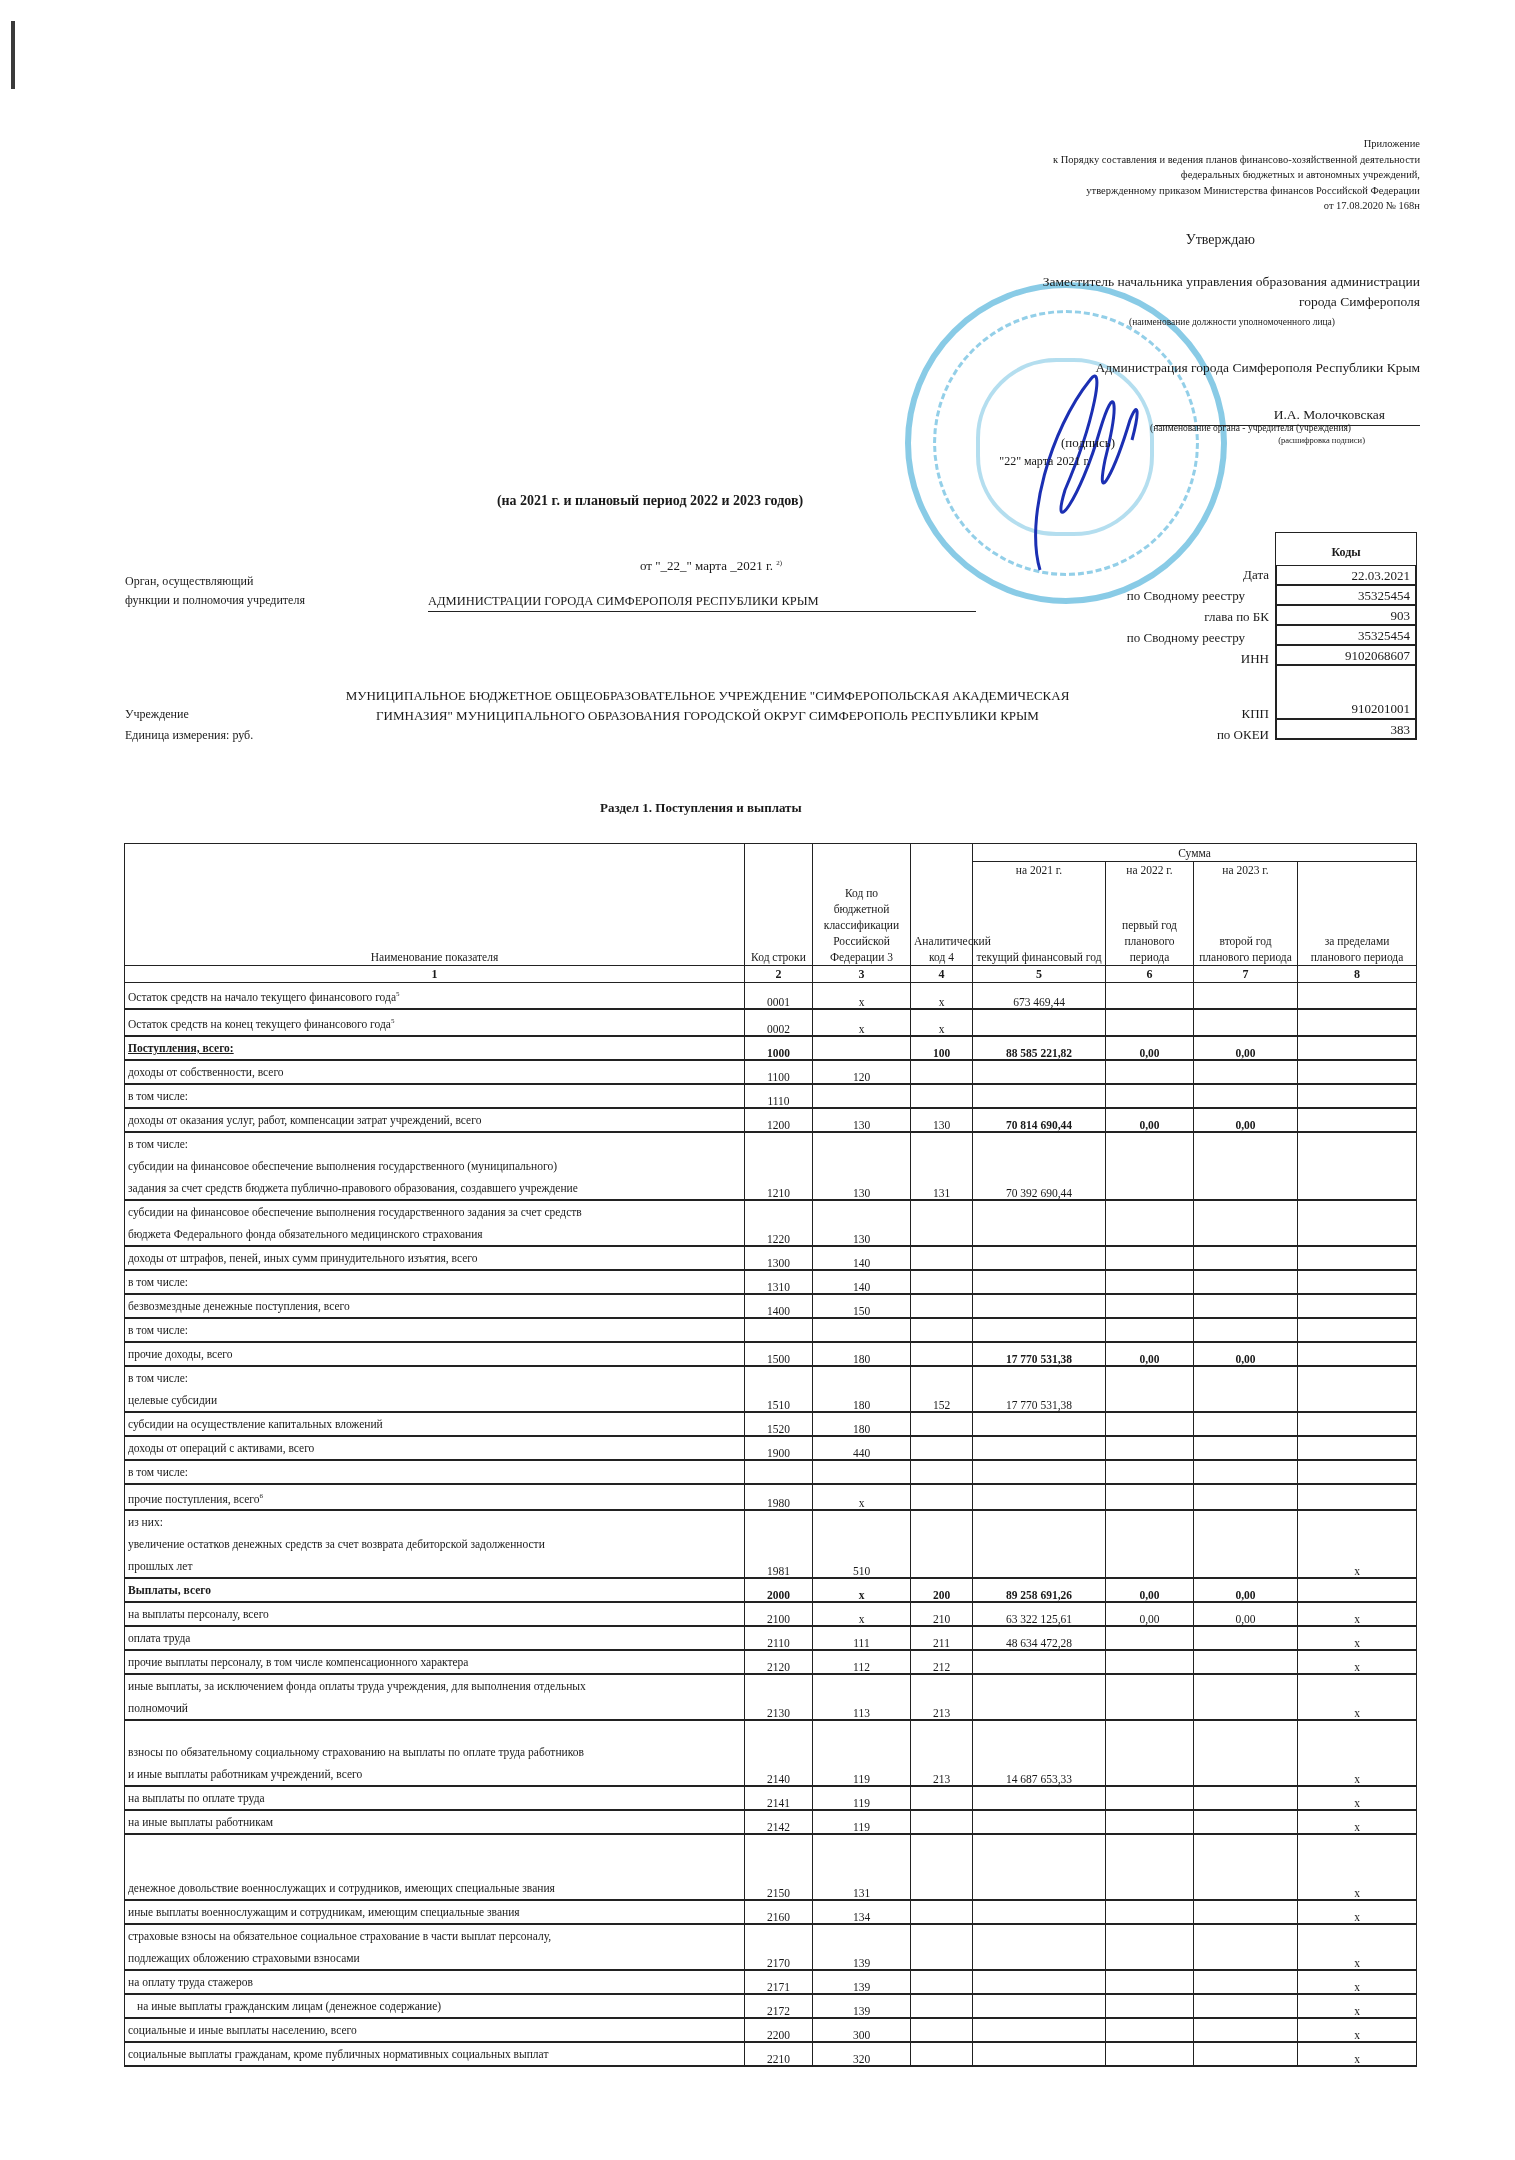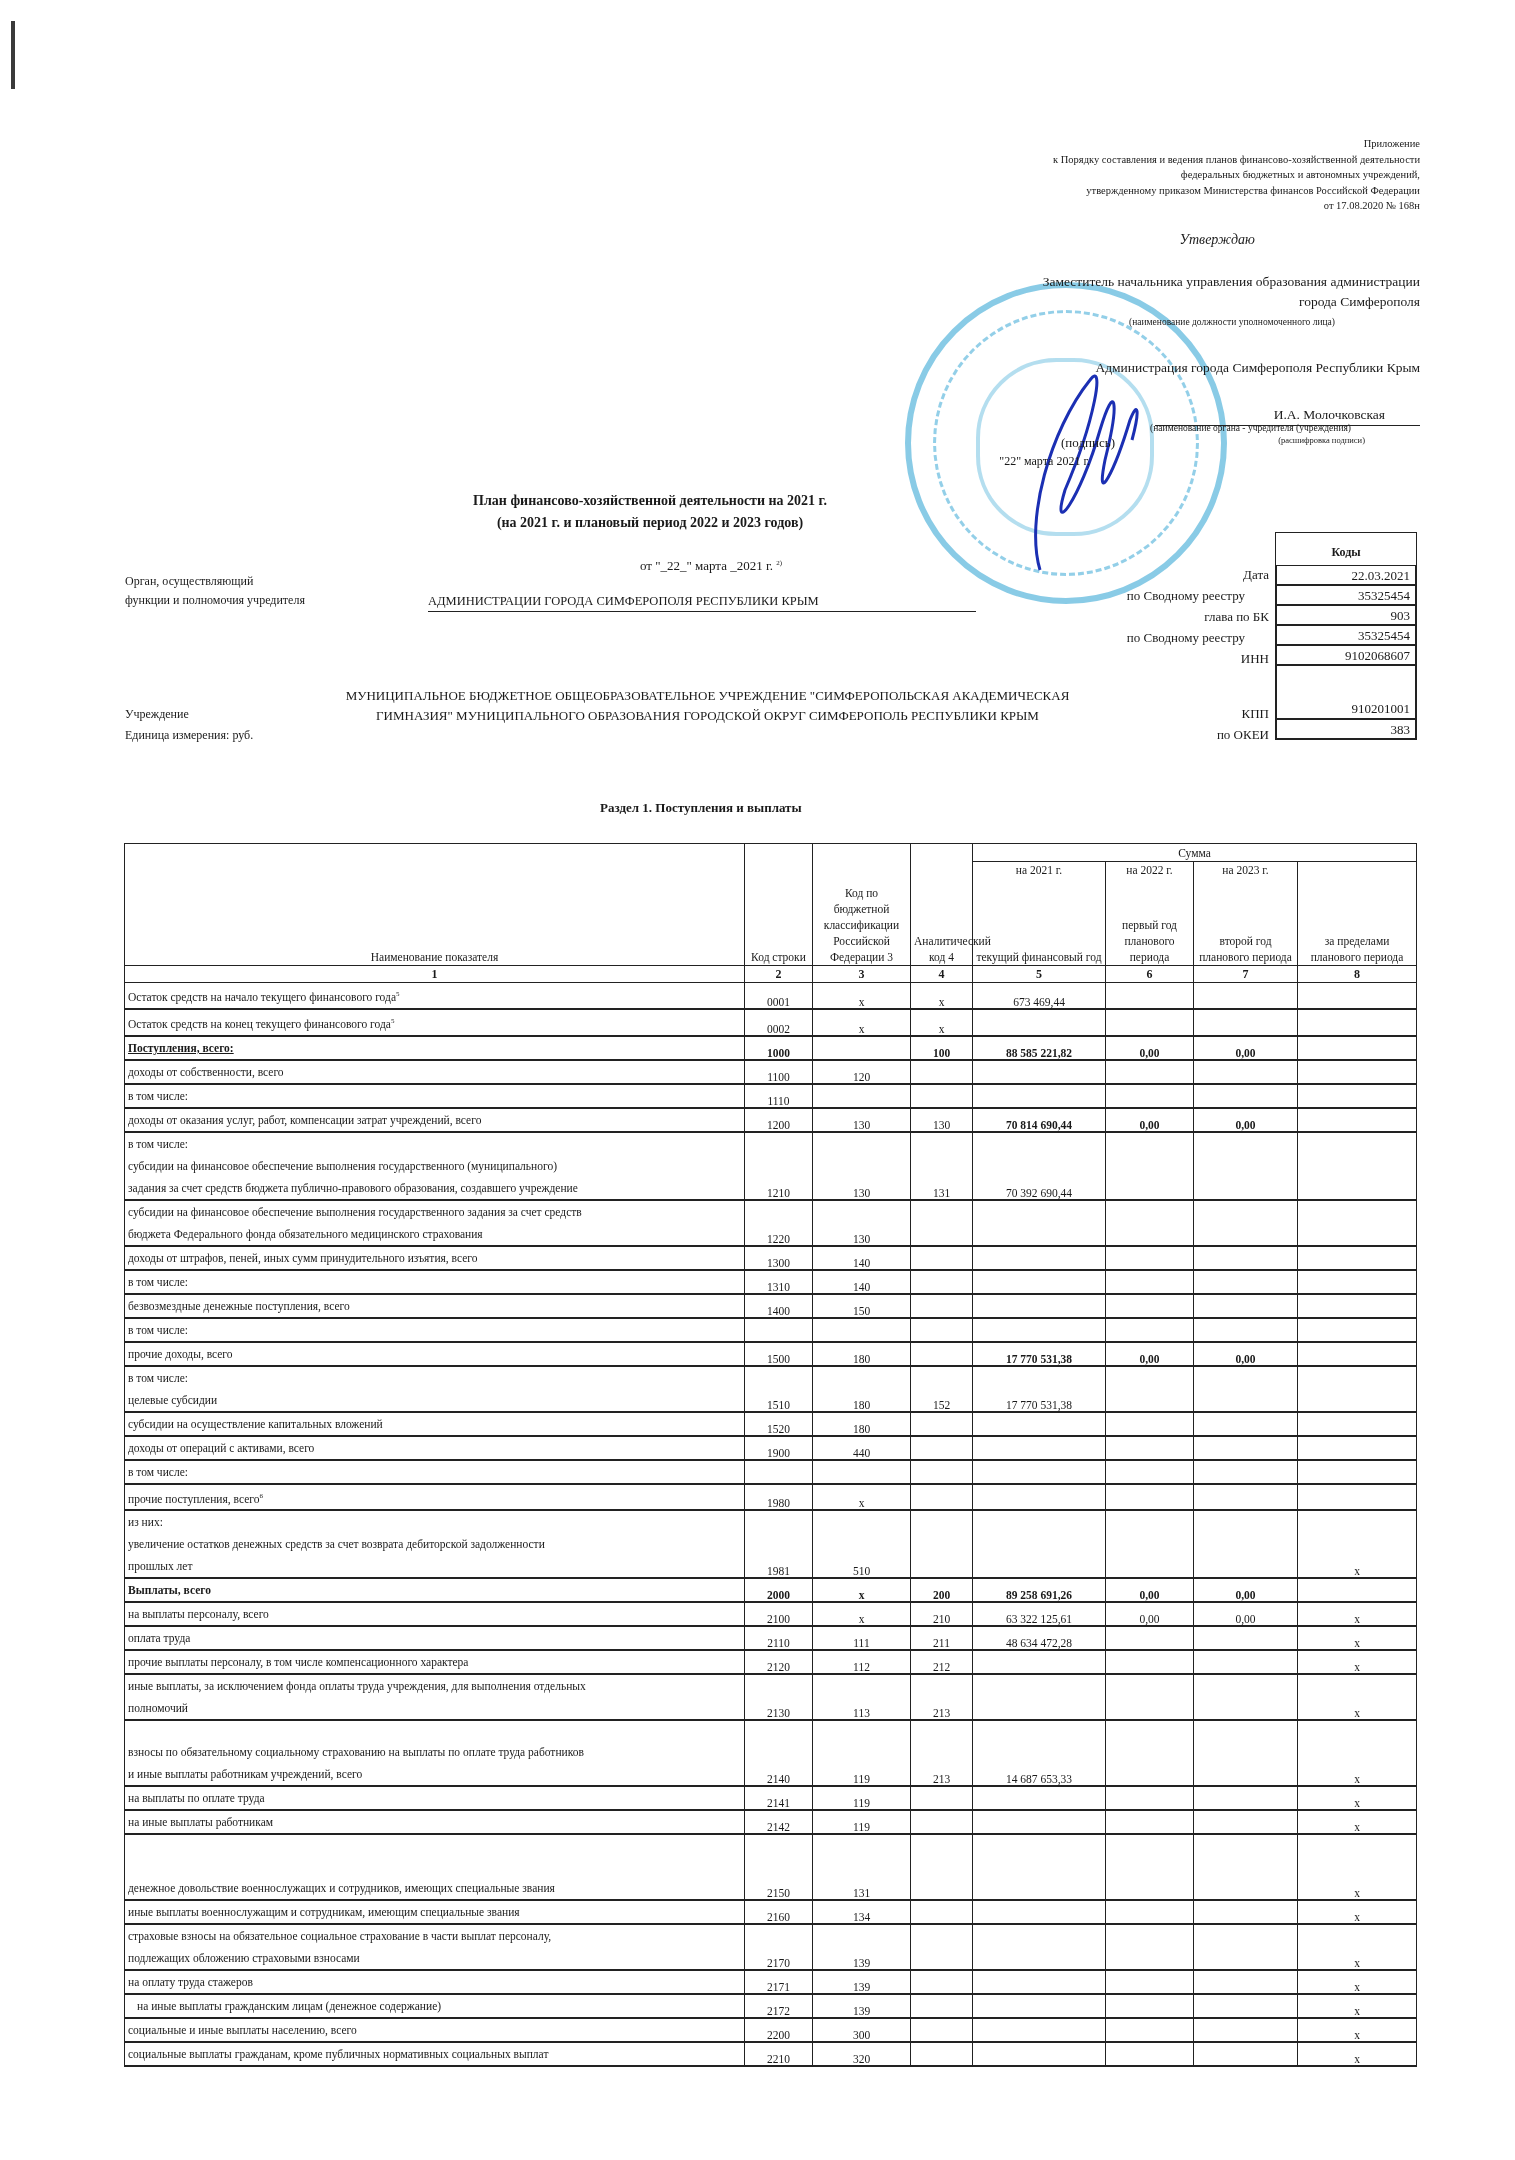--- a/index.html
+++ b/index.html
@@ -3,21 +3,21 @@
 <meta charset="utf-8">
 <style>
   html, body { margin:0; padding:0; background:#ffffff; }
   body { width:1515px; height:2160px; position:relative; overflow:hidden;
          font-family:"Liberation Serif", serif; color:#1a1a1a; }
   .abs { position:absolute; }
   .scan-mark { left:11px; top:21px; width:4px; height:68px; background:#3a3a3a; }
 
   .appendix { right:95px; top:136px; width:700px; text-align:right; font-size:10.5px; line-height:15.5px; }
   .approve { right:95px; top:232px; width:560px; text-align:right; }
-  .approve .approve-title { font-size:14px; position:absolute; right:165px; top:0;font-style:italic; }
+  .approve .approve-title { font-size:14px; position:absolute; right:165px; top:0; }
   .approve .pos { position:absolute; right:0; top:40px; font-size:13.5px; line-height:20px; width:560px; text-align:right; }
   .approve .hint { font-size:9.5px; }
   .approve .org { position:absolute; right:0; top:128px; font-size:13.5px; width:560px; text-align:right; }
   .approve .org-hint { position:absolute; right:69px; top:155px; font-size:9.5px;margin-top:36px; }
   .approve .signer { position:absolute; right:35px; top:175px; font-size:13.5px; }
   .approve .sig-line { position:absolute; right:0; top:193px; width:265px; border-top:1.5px solid #222; }
   .approve .sig-hint { position:absolute; right:305px; top:203px; font-size:13px; }
   .approve .dec-hint { position:absolute; right:55px; top:203px; font-size:8.5px; }
   .approve .approve-date { position:absolute; right:330px; top:222px; font-size:12px; }
 
@@ -86,21 +86,20 @@
   <div class="org">Администрация города Симферополя Республики Крым</div>
   <div class="org-hint">(наименование органа - учредителя (учреждения)</div>
   <div class="signer">И.А. Молочковская</div>
   <div class="sig-line"></div>
   <div class="sig-hint">(подпись)</div>
   <div class="dec-hint">(расшифровка подписи)</div>
   <div class="approve-date">"22" марта 2021 г.</div>
 </div>
 
 <div class="abs doc-title">
-  <div>План финансово-хозяйственной деятельности на 2021 г.</div>
   <div>(на 2021 г. и плановый период 2022  и 2023 годов)</div>
 </div>
 <div class="abs doc-date">
   <span>от "_22_"  марта _2021   г.</span>
   <sup>2)</sup>
 </div>
 
 <div class="abs founder-label">
   <div>Орган, осуществляющий</div>
   <div>функции и полномочия учредителя</div>

